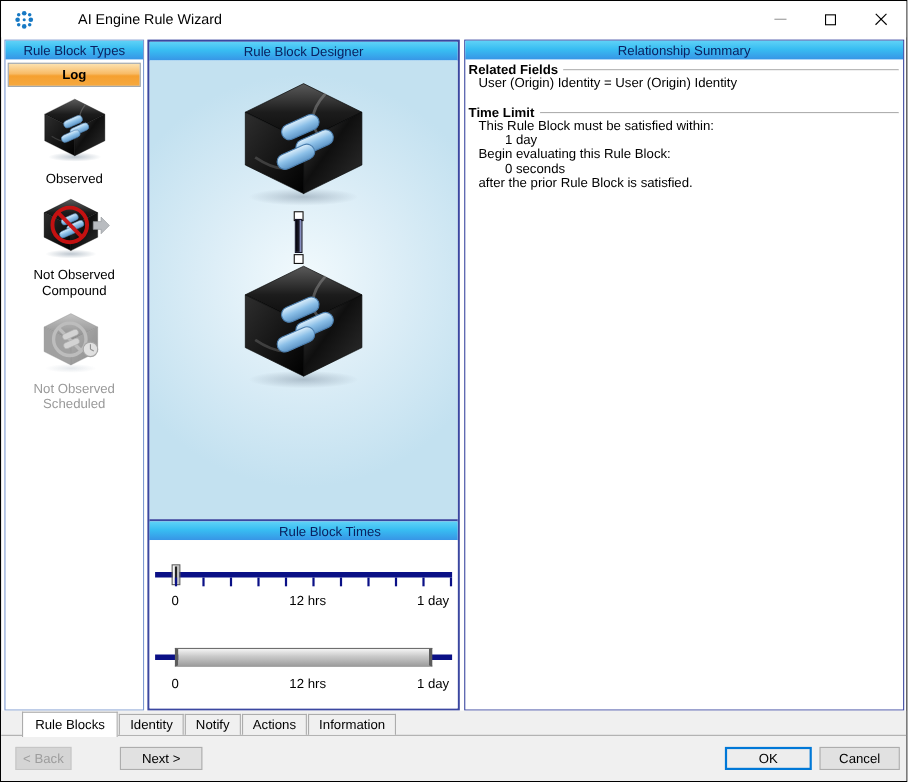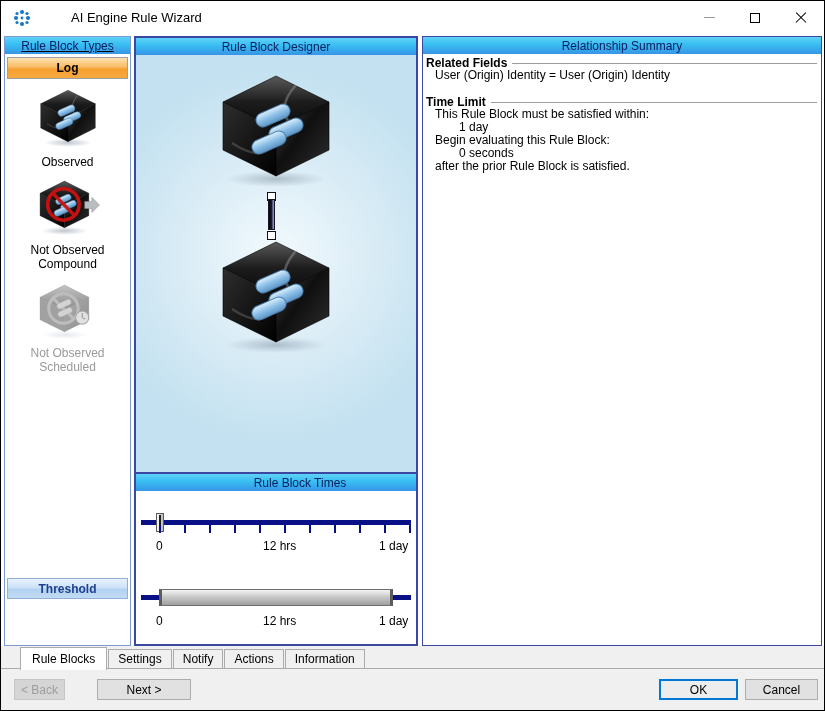--- a/index.html
+++ b/index.html
@@ -19,21 +19,21 @@
   .glyph-close::before{transform:rotate(45deg);}
   .glyph-close::after{transform:rotate(-45deg);}
 
   
   .panel-header{height:17px;display:flex;align-items:center;justify-content:center;
     background:linear-gradient(180deg,#5fd2f7 0%,#38bdf2 45%,#3795e6 100%);
     color:#0b2161;font-size:12px;line-height:1;}
   .panel{position:absolute;top:35px;height:610px;background:#fff;}
 
   
-  .left-panel{left:3px;width:127px;border:1px solid #7e9bd1;text-decoration:underline;}
+  .left-panel{left:3px;width:127px;border:1px solid #7e9bd1;}
   .log-btn{position:absolute;left:2px;top:20px;right:2px;height:22px;
     background:linear-gradient(180deg,#fde2b0 0%,#f8bb66 45%,#f5a030 55%,#f6a93f 100%);
     border:1px solid #9aa0a6;display:flex;align-items:center;justify-content:center;
     font-size:12px;font-weight:bold;color:#000;cursor:pointer;}
   .type-icon{position:absolute;left:50%;transform:translateX(-50%);}
   .type-label{position:absolute;left:50%;transform:translateX(-50%);width:96px;text-align:center;
     font-size:12px;line-height:14px;color:#000;}
   .type-label.disabled{color:#9a9a9a;}
   .cat-btn{position:absolute;left:2px;right:2px;height:21px;
     background:linear-gradient(180deg,#e9f3fd 0%,#cce2f8 45%,#b3d2f1 55%,#c2dbf4 100%);
@@ -195,21 +195,20 @@
       <circle cx="56" cy="54" r="29" fill="none" stroke="#adadad" stroke-width="6"></circle>
       <line x1="36" y1="34" x2="76" y2="74" stroke="#adadad" stroke-width="6"></line>
       <rect x="42" y="40" width="30" height="11" rx="5.5" fill="#c9c9c9" stroke="#9a9a9a" transform="rotate(-24 57 45)"></rect>
       <rect x="44" y="56" width="30" height="11" rx="5.5" fill="#c9c9c9" stroke="#9a9a9a" transform="rotate(-24 59 61)"></rect>
       <circle cx="93" cy="72" r="13" fill="#d9d9d9" stroke="#8f8f8f" stroke-width="2"></circle>
       <line x1="93" y1="72" x2="93" y2="63" stroke="#777" stroke-width="2"></line>
       <line x1="93" y1="72" x2="99" y2="75" stroke="#777" stroke-width="2"></line>
     </svg>
     <div class="type-label disabled" style="top:309px">Not Observed Scheduled</div>
 
-    <div class="cat-btn" style="bottom:46px">Threshold</div>
   </div>
 
   <div class="panel mid-panel">
     <div class="panel-header">Rule Block Designer</div>
 
     <div class="designer-area">
 
       <svg class="designer-cube" style="left:77px;top:16px" width="126" height="118" viewBox="0 0 120 118">
         <ellipse cx="60" cy="108" rx="50" ry="8" fill="url(#gShadow)"></ellipse>
         <polygon points="60,5 113,31 60,57 7,31" fill="url(#gTop)" stroke="#000" stroke-width="0.6"></polygon>
@@ -288,25 +287,25 @@
     <div class="sum-line" style="left:12px;top:71px">This Rule Block must be satisfied within:</div>
     <div class="sum-line" style="left:36px;top:84px">1 day</div>
     <div class="sum-line" style="left:12px;top:97px">Begin evaluating this Rule Block:</div>
     <div class="sum-line" style="left:36px;top:110px">0 seconds</div>
     <div class="sum-line" style="left:12px;top:123px">after the prior Rule Block is satisfied.</div>
   </div>
 
   <div class="bottom-area">
     <div class="tabstrip">
       <div class="tab active">Rule Blocks</div>
-      <div class="tab">Settings</div>
+      <div class="tab">Identity</div>
       <div class="tab">Notify</div>
       <div class="tab">Actions</div>
       <div class="tab">Information</div>
     </div>
 
     <div class="btn disabled" style="left:13px;top:33px;width:51px">&lt; Back</div>
-    <div class="btn" style="left:96px;top:33px;width:94px">Next &gt;</div>
+    <div class="btn" style="left:108px;top:33px;width:75px">Next &gt;</div>
     <div class="btn default" style="left:658px;top:33px;width:79px">OK</div>
     <div class="btn" style="left:744px;top:33px;width:73px">Cancel</div>
   </div>
 
 </div>
 
 </body></html>

